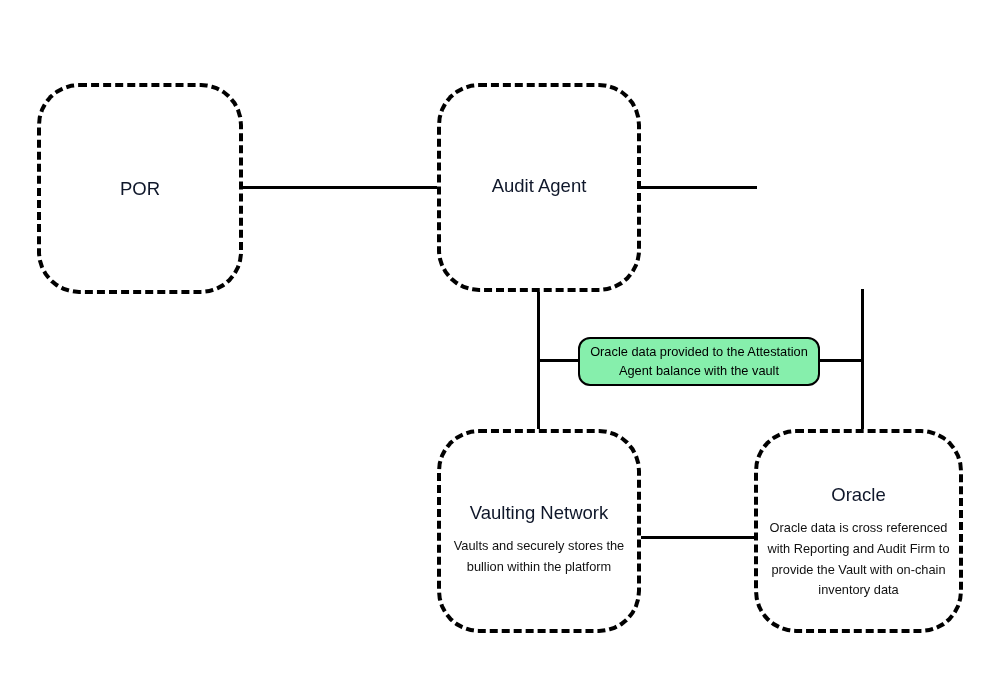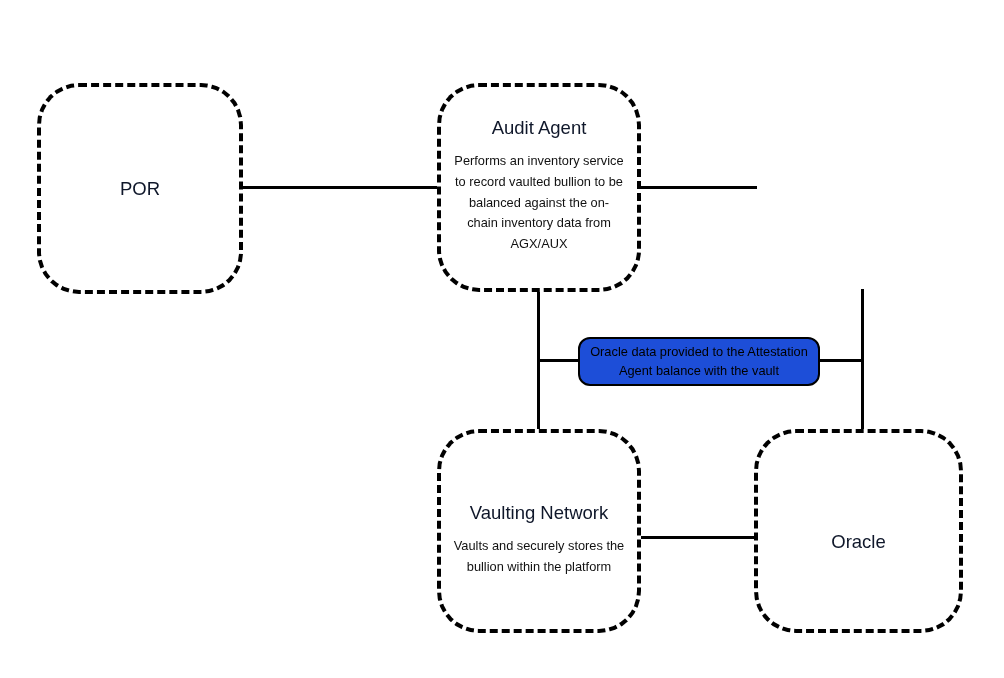--- a/index.html
+++ b/index.html
@@ -70,21 +70,21 @@
   
   #label-oracle-data {
     position: absolute;
     left: 578px;
     top: 337px;
     width: 242px;
     height: 49px;
     box-sizing: border-box;
     border: 2px solid #000000;
     border-radius: 12px;
-    background: #1d4ed8;
+    background: #86efac;
     display: flex;
     align-items: center;
     justify-content: center;
     text-align: center;
     font-size: 12.8px;
     line-height: 1.45;
     z-index: 4;
     padding: 0 8px;
   }
 
@@ -119,30 +119,30 @@
   <div class="edge edge-h" id="edge-audit-to-label"></div>
   <div class="edge edge-v" id="edge-report-down"></div>
   <div class="edge edge-h" id="edge-label-to-oracle"></div>
 
   <div class="node title-only" id="node-por">
     <div class="node-title">POR</div>
   </div>
 
   <div class="node" id="node-audit">
     <div class="node-title">Audit Agent</div>
-    <div class="node-desc">Performs an inventory service to record vaulted bullion to be balanced against the on-chain inventory data from AGX/AUX</div>
   </div>
 
 
   <div class="node" id="node-vault">
     <div class="node-title">Vaulting Network</div>
     <div class="node-desc">Vaults and securely stores the bullion within the platform</div>
   </div>
 
   <div class="node" id="node-oracle">
     <div class="node-title">Oracle</div>
+    <div class="node-desc">Oracle data is cross referenced with Reporting and Audit Firm  to provide the Vault with on-chain inventory data</div>
   </div>
 
   <div id="label-oracle-data">
     <span>Oracle data provided to the Attestation Agent balance with the vault</span>
   </div>
 
 </div>
 
 </body></html>

